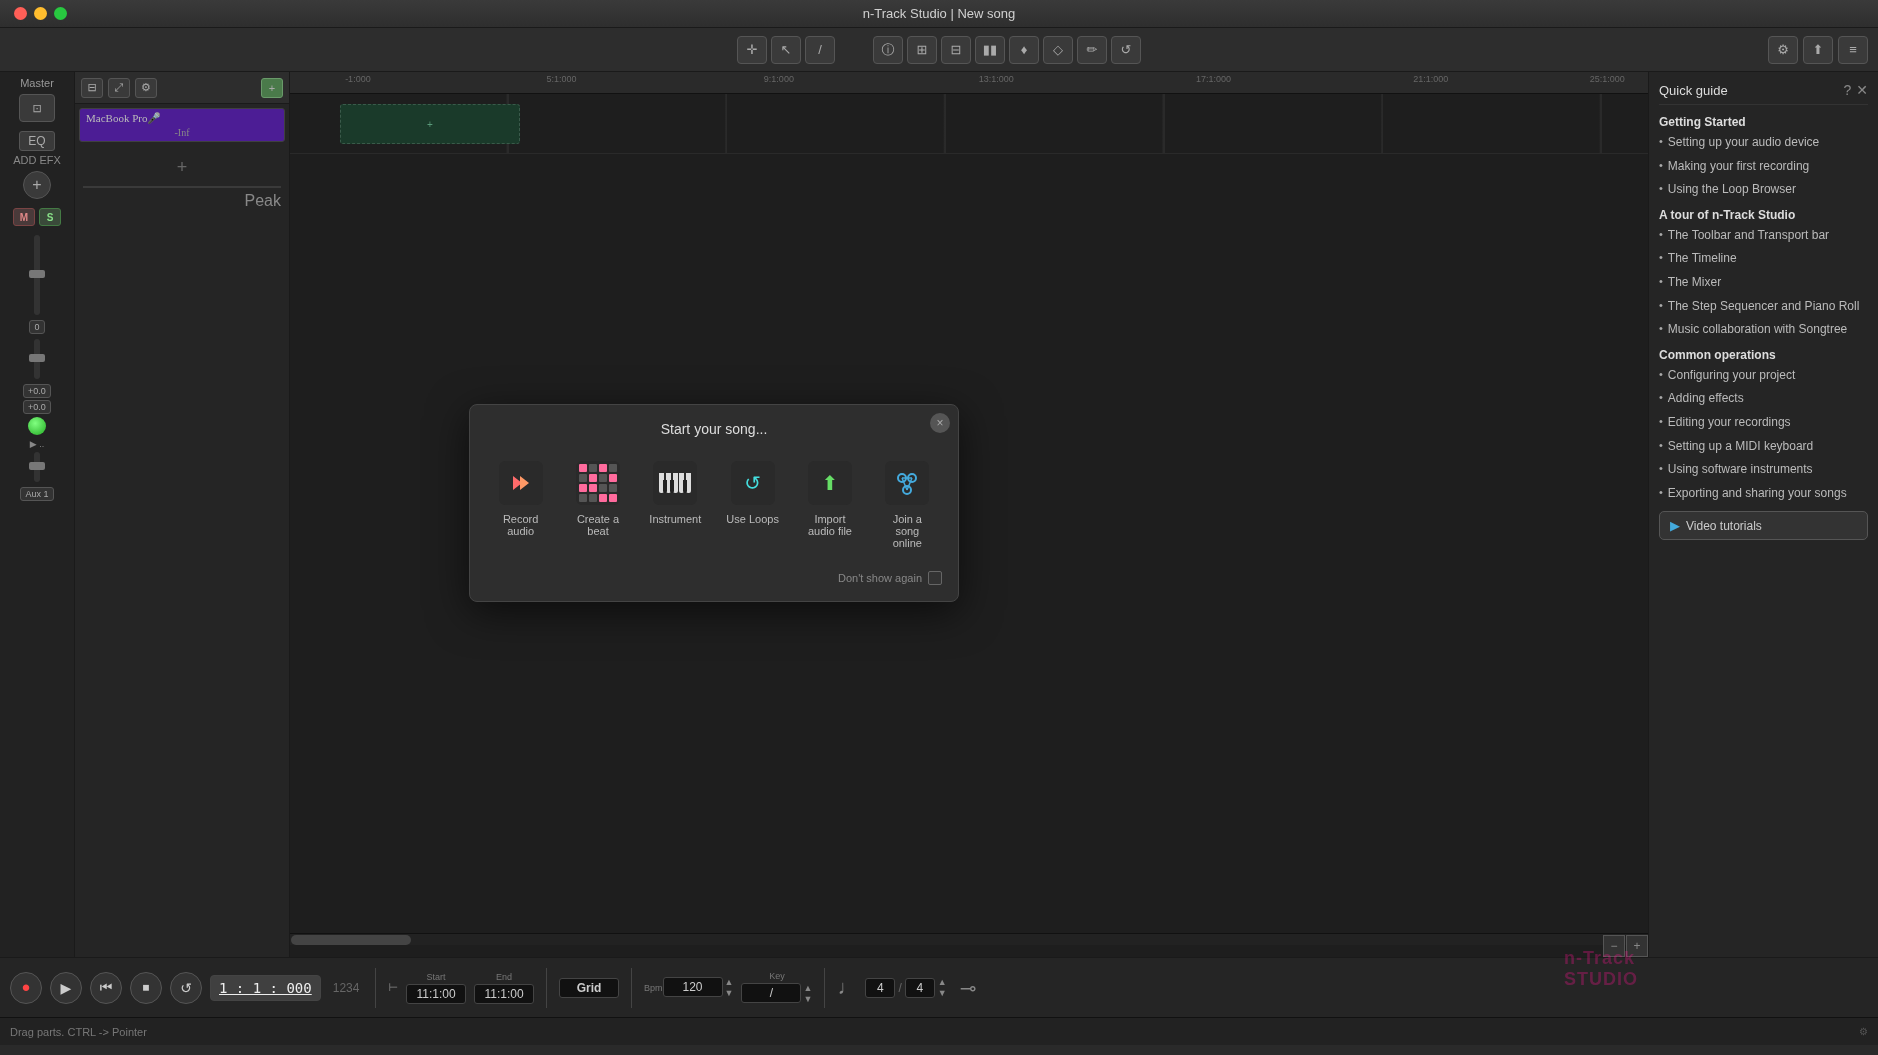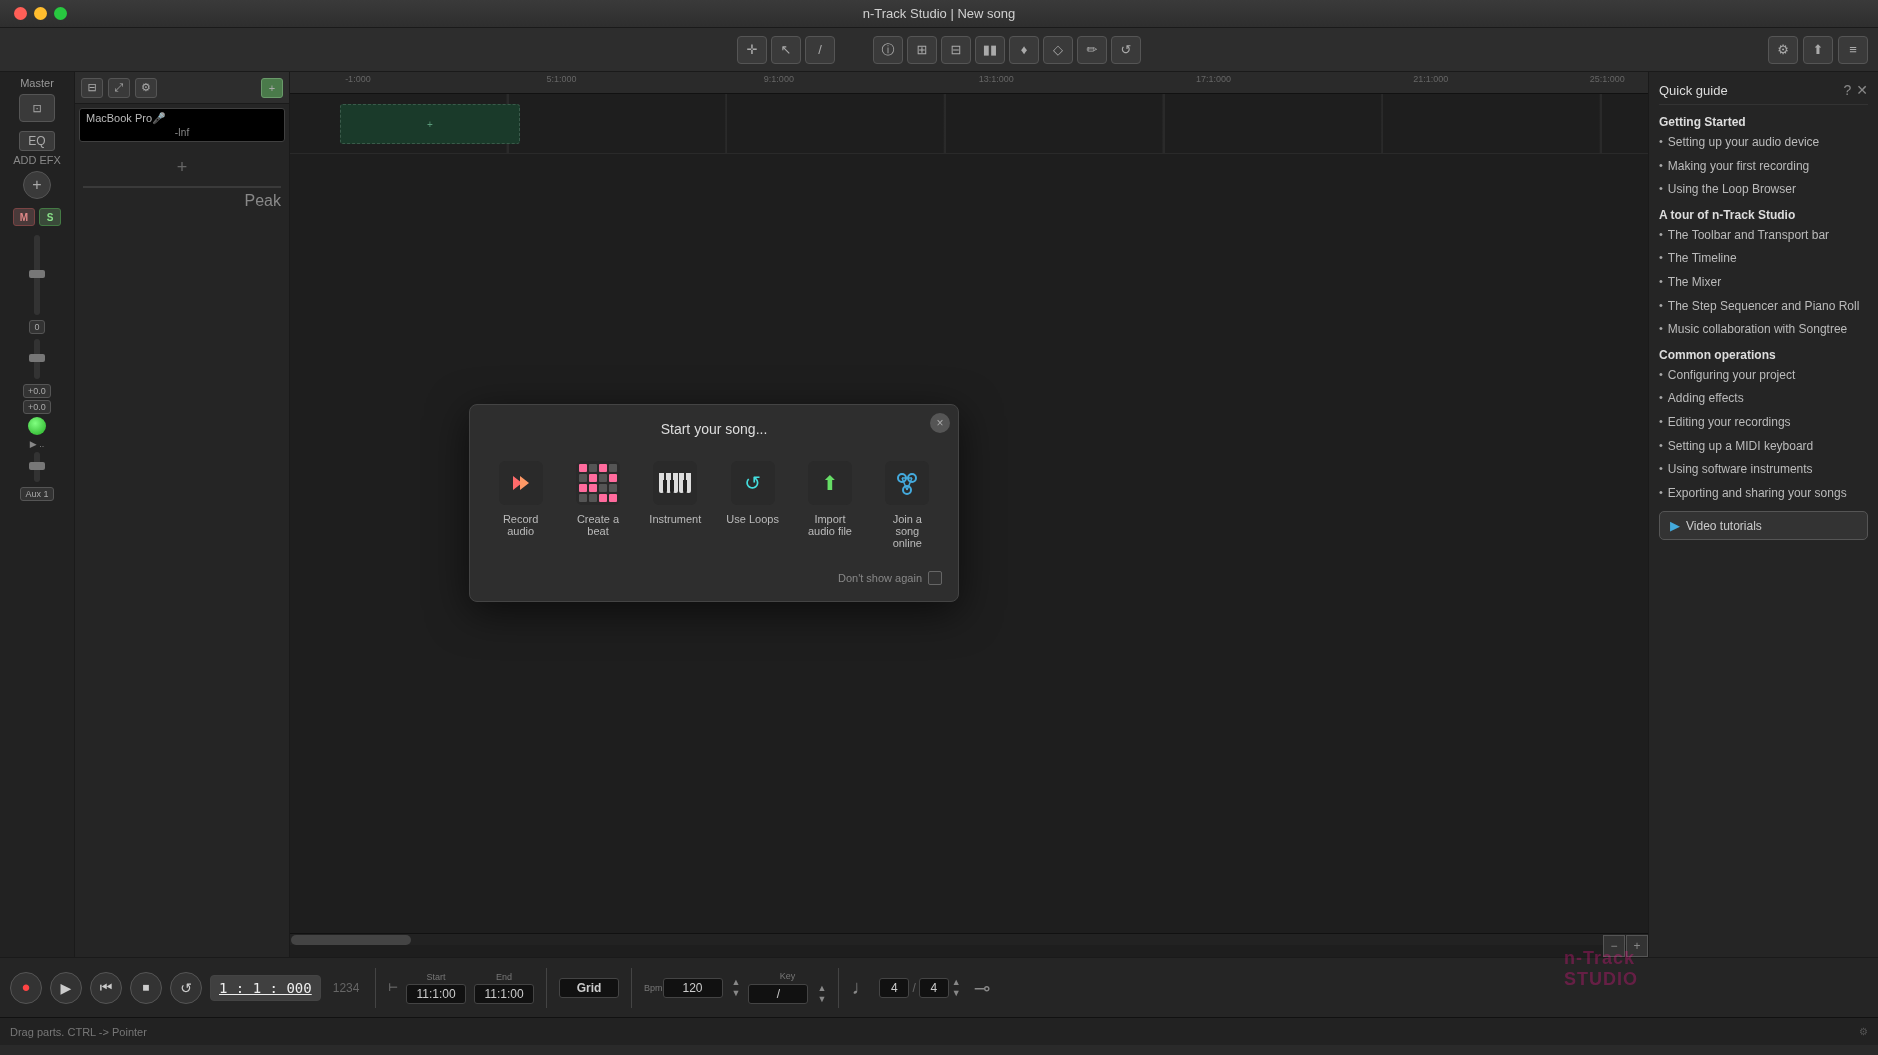--- a/index.html
+++ b/index.html
@@ -193,27 +193,28 @@
       border-radius: 3px;
       display: flex; align-items: center; justify-content: center;
       color: #aaa;
       font-size: 11px;
       cursor: pointer;
     }
     .track-list {
       padding: 4px;
     }
     .track-item {
-      background: #000000;
+      background: #4c1d95;
       border: 1px solid #404040;
       border-radius: 3px;
       padding: 3px 6px;
       margin-bottom: 3px;
       font-size: 11px;
       color: #bbb;
+      font-family: Liberation Serif, serif;
     }
     .track-vol {
       color: #888;
       font-size: 10px;
       text-align: center;
       margin-top: 2px;
     }
 
     
     #timeline-area {
@@ -444,22 +445,22 @@
       background: #444;
       margin: 0 4px;
     }
     .bpm-area {
       display: flex;
       flex-direction: row;
       align-items: center;
     }
     .bpm-controls {
       display: flex;
-      align-items: center;
-      gap: 9px;
+      align-items: flex-start;
+      gap: 2px;
     }
     .arrow-btn {
       font-size: 9px;
       cursor: pointer;
       color: #888;
       display: flex; flex-direction: column; gap: 1px;
     }
     .status-bar {
       height: 28px;
       background: #222;

